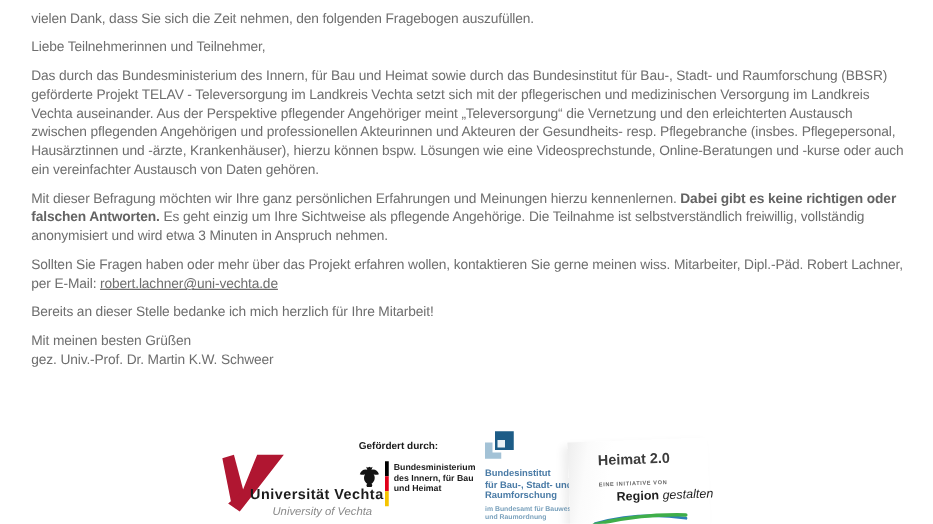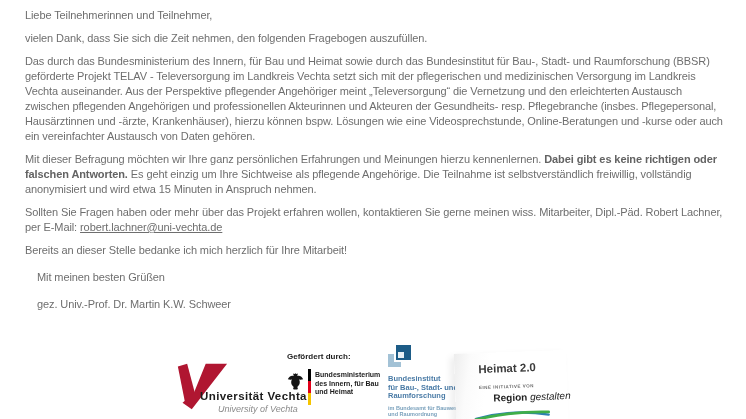--- a/index.html
+++ b/index.html
@@ -9,21 +9,21 @@
     font-family:"Liberation Sans", sans-serif;
   }
   .letter{
     position:absolute;left:25px;top:8px;width:702px;
     color:#6e6e6e;font-size:11px;line-height:15px;letter-spacing:-0.1px;
   }
   .letter p{margin:0 0 8px 0;}
   .italic{}
   .bold{font-weight:700;color:#636363;}
   a.email-link{color:#6e6e6e;text-decoration:underline;margin-top:48px;}
-  .closing div{margin:12px;}
+  .closing div{margin:0;}
 
   
   .logo-strip{position:absolute;left:0;top:340px;width:746px;height:79px;}
 
   
   .uni-logo{position:absolute;left:170px;top:20px;width:120px;height:60px;}
   .uni-v{position:absolute;left:6px;top:2px;}
   .uni-name{position:absolute;left:30px;top:30px;font-size:11.5px;font-weight:700;color:#1c1c1c;white-space:nowrap;letter-spacing:0.4px;}
   .uni-sub{position:absolute;left:48px;top:44px;font-size:9px;font-style:italic;color:#8a8a8a;white-space:nowrap;}
 
@@ -57,27 +57,27 @@
   .heimat-init{position:absolute;left:24px;top:32px;font-size:4.5px;font-weight:700;letter-spacing:0.5px;color:#6a6a6a;white-space:nowrap;}
   .heimat-brand{position:absolute;left:38px;top:40px;font-size:10px;color:#1f1f1f;white-space:nowrap;}
   .heimat-brand .b{font-weight:700;}
   .heimat-brand .i{font-style:italic;}
   .heimat-swoosh{position:absolute;left:14px;top:56px;}
 </style>
 </head>
 <body>
 
 <div class="letter">
+  <p><span>vielen Dank, dass Sie sich die Zeit nehmen, den folgenden Fragebogen auszufüllen.</span></p>
+
   <p><span>Liebe Teilnehmerinnen und Teilnehmer,</span></p>
-
-  <p><span>vielen Dank, dass Sie sich die Zeit nehmen, den folgenden Fragebogen auszufüllen.</span></p>
 
   <p><span>Das durch das Bundesministerium des Innern, für Bau und Heimat sowie durch das Bundesinstitut für Bau-, Stadt- und Raumforschung (BBSR) geförderte Projekt </span><span class="italic">TELAV - Televersorgung im Landkreis Vechta</span><span> setzt sich mit der pflegerischen und medizinischen Versorgung im Landkreis Vechta auseinander. Aus der Perspektive pflegender Angehöriger meint „Televersorgung“ die Vernetzung und den erleichterten Austausch zwischen pflegenden Angehörigen und professionellen Akteurinnen und Akteuren der Gesundheits- resp. Pflegebranche (insbes. Pflegepersonal, Hausärztinnen und -ärzte, Krankenhäuser), hierzu können bspw. Lösungen wie eine Videosprechstunde, Online-Beratungen und -kurse oder auch ein vereinfachter Austausch von Daten gehören.</span></p>
 
-  <p><span>Mit dieser Befragung möchten wir Ihre ganz persönlichen Erfahrungen und Meinungen hierzu kennenlernen. </span><span class="bold">Dabei gibt es keine richtigen oder falschen Antworten.</span><span> Es geht einzig um Ihre Sichtweise als pflegende Angehörige. Die Teilnahme ist selbstverständlich freiwillig, vollständig anonymisiert und wird etwa 15 Minuten in Anspruch nehmen.</span></p>
+  <p><span>Mit dieser Befragung möchten wir Ihre ganz persönlichen Erfahrungen und Meinungen hierzu kennenlernen. </span><span class="bold">Dabei gibt es keine richtigen oder falschen Antworten.</span><span> Es geht einzig um Ihre Sichtweise als pflegende Angehörige. Die Teilnahme ist selbstverständlich freiwillig, vollständig anonymisiert und wird etwa 3 Minuten in Anspruch nehmen.</span></p>
 
   <p><span>Sollten Sie Fragen haben oder mehr über das Projekt erfahren wollen, kontaktieren Sie gerne meinen wiss. Mitarbeiter, Dipl.-Päd. Robert Lachner, per E-Mail: </span><a href="#" class="email-link">robert.lachner@uni-vechta.de</a></p>
 
   <p><span>Bereits an dieser Stelle bedanke ich mich herzlich für Ihre Mitarbeit!</span></p>
 
   <div class="closing">
     <div>Mit meinen besten Grüßen</div>
     <div>gez. Univ.-Prof. Dr. Martin K.W. Schweer</div>
   </div>
 </div>

